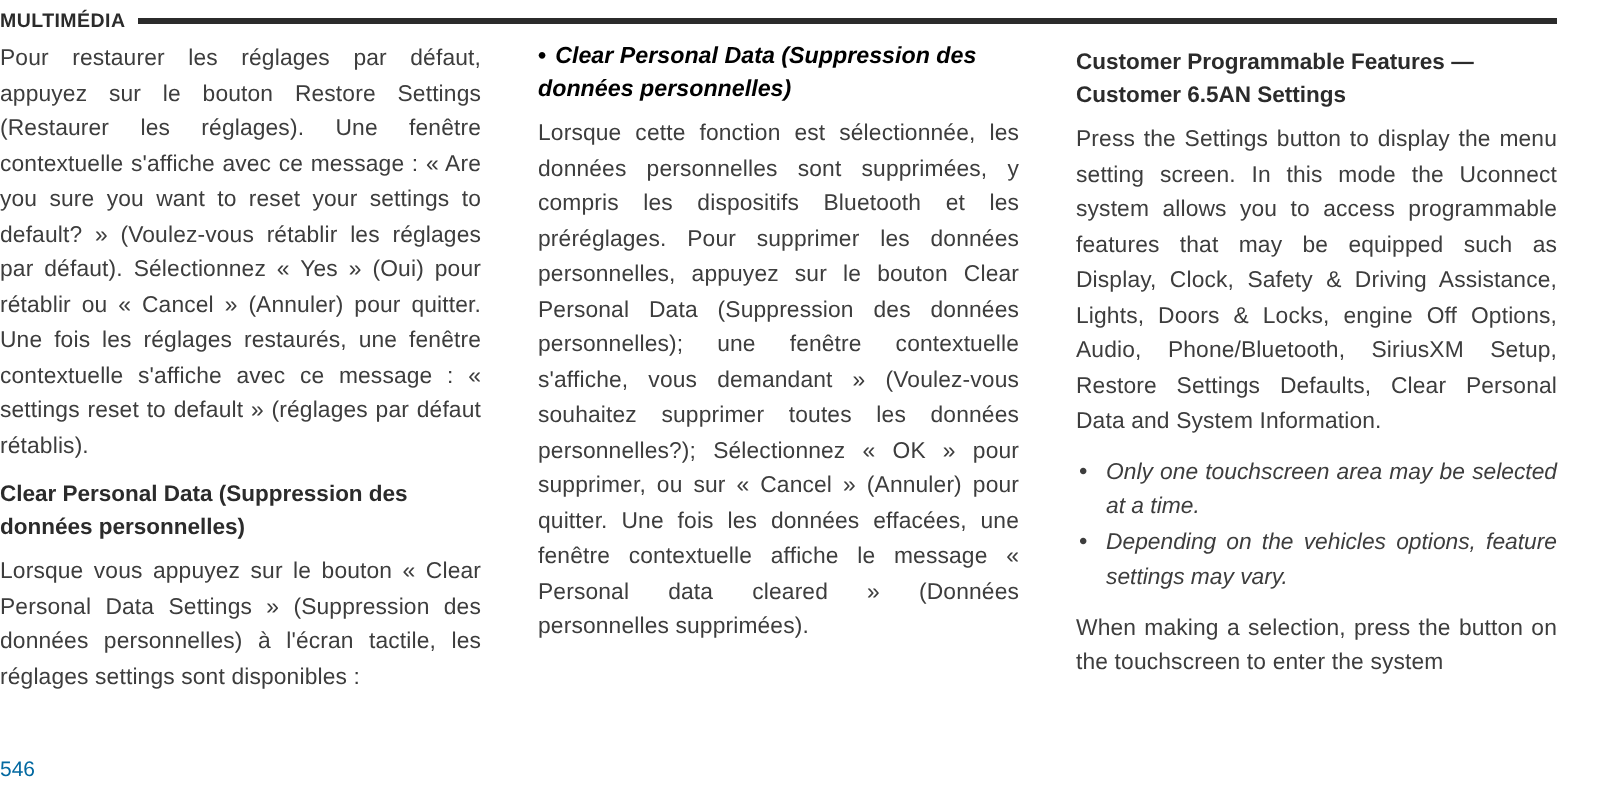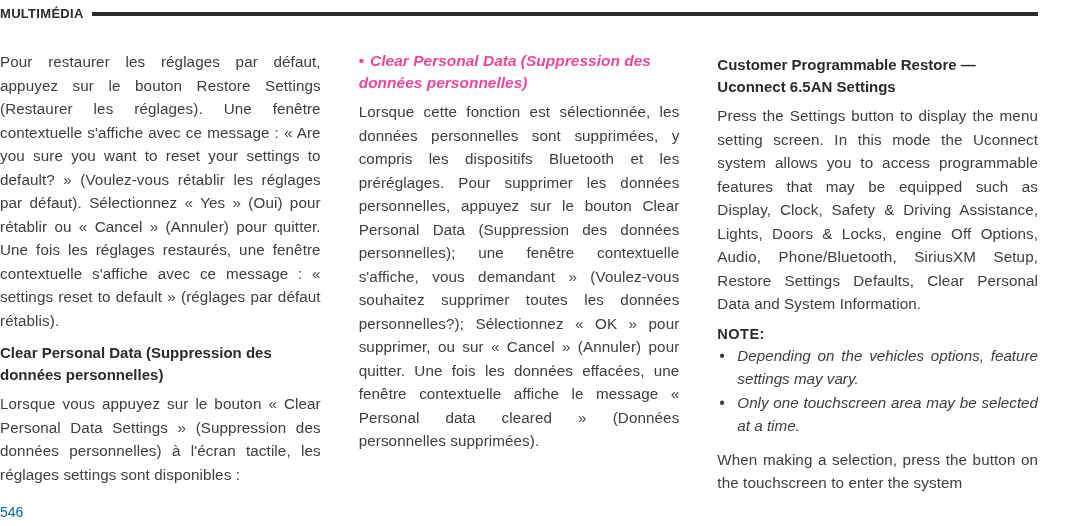--- a/index.html
+++ b/index.html
@@ -37,21 +37,20 @@
     height: 4px;
     background: #2b2b2b;
   }
   .columns {
     display: flex;
     gap: 38px;
   }
   .col {
     flex: 1 1 0;
     min-width: 0;
-    margin-top: 23px;
   }
   p {
     margin: 0 0  0;
     font-size: 15.2px;
     line-height: 23.5px;
     text-align: justify;
     letter-spacing: 0.1px;
   }
   p.para { margin-bottom: 10px; }
   .subhead {
@@ -62,21 +61,21 @@
     text-align: left;
     color: #2b2b2b;
   }
   .bullet-head {
     font-weight: 900;
     font-style: italic;
     font-size: 15.5px;
     line-height: 22px;
     margin: 0 0 6px 0;
     text-align: left;
-    color: #ec4899;
+    color: #000000;
   }
   .bullet-head .dot {
     font-style: normal;
     padding-right: 6px;
   }
   .note-label {
     font-weight: 900;
     font-size: 14.5px;
     letter-spacing: 0.5px;
     margin: 4px 0 2px 0;
@@ -130,26 +129,25 @@
     </div>
 
     <div class="col">
       <div class="bullet-head">
         <span class="dot">•</span><span>Clear Personal Data (Suppression des données personnelles)</span>
       </div>
       <p class="para">Lorsque cette fonction est sélectionnée, les données personnelles sont supprimées, y compris les dispositifs Bluetooth et les préréglages. Pour supprimer les données personnelles, appuyez sur le bouton Clear Personal Data (Suppression des données personnelles); une fenêtre contextuelle s'affiche, vous demandant  » (Voulez-vous souhaitez supprimer toutes les données personnelles?); Sélectionnez « OK » pour supprimer, ou sur « Cancel » (Annuler) pour quitter. Une fois les données effacées, une fenêtre contextuelle affiche le message « Personal data cleared » (Données personnelles supprimées).</p>
     </div>
 
     <div class="col">
-      <div class="subhead">Customer Programmable Restore — Uconnect 6.5AN Settings</div>
+      <div class="subhead">Customer Programmable Features — Customer 6.5AN Settings</div>
       <p class="para">Press the Settings button to display the menu setting screen. In this mode the Uconnect system allows you to access programmable features that may be equipped such as Display, Clock, Safety &amp; Driving Assistance, Lights, Doors &amp; Locks, engine Off Options, Audio, Phone/Bluetooth, SiriusXM Setup, Restore Settings Defaults, Clear Personal Data and System Information.</p>
-      <div class="note-label">NOTE:</div>
       <ul class="notes">
+        <li>Only one touchscreen area may be selected at a time.</li>
         <li>Depending on the vehicles options, feature settings may vary.</li>
-        <li>Only one touchscreen area may be selected at a time.</li>
       </ul>
       <p class="para">When making a selection, press the button on the touchscreen to enter the system</p>
     </div>
 
   </div>
 
   <div class="page-num">546</div>
 </div>
 
 </body></html>

